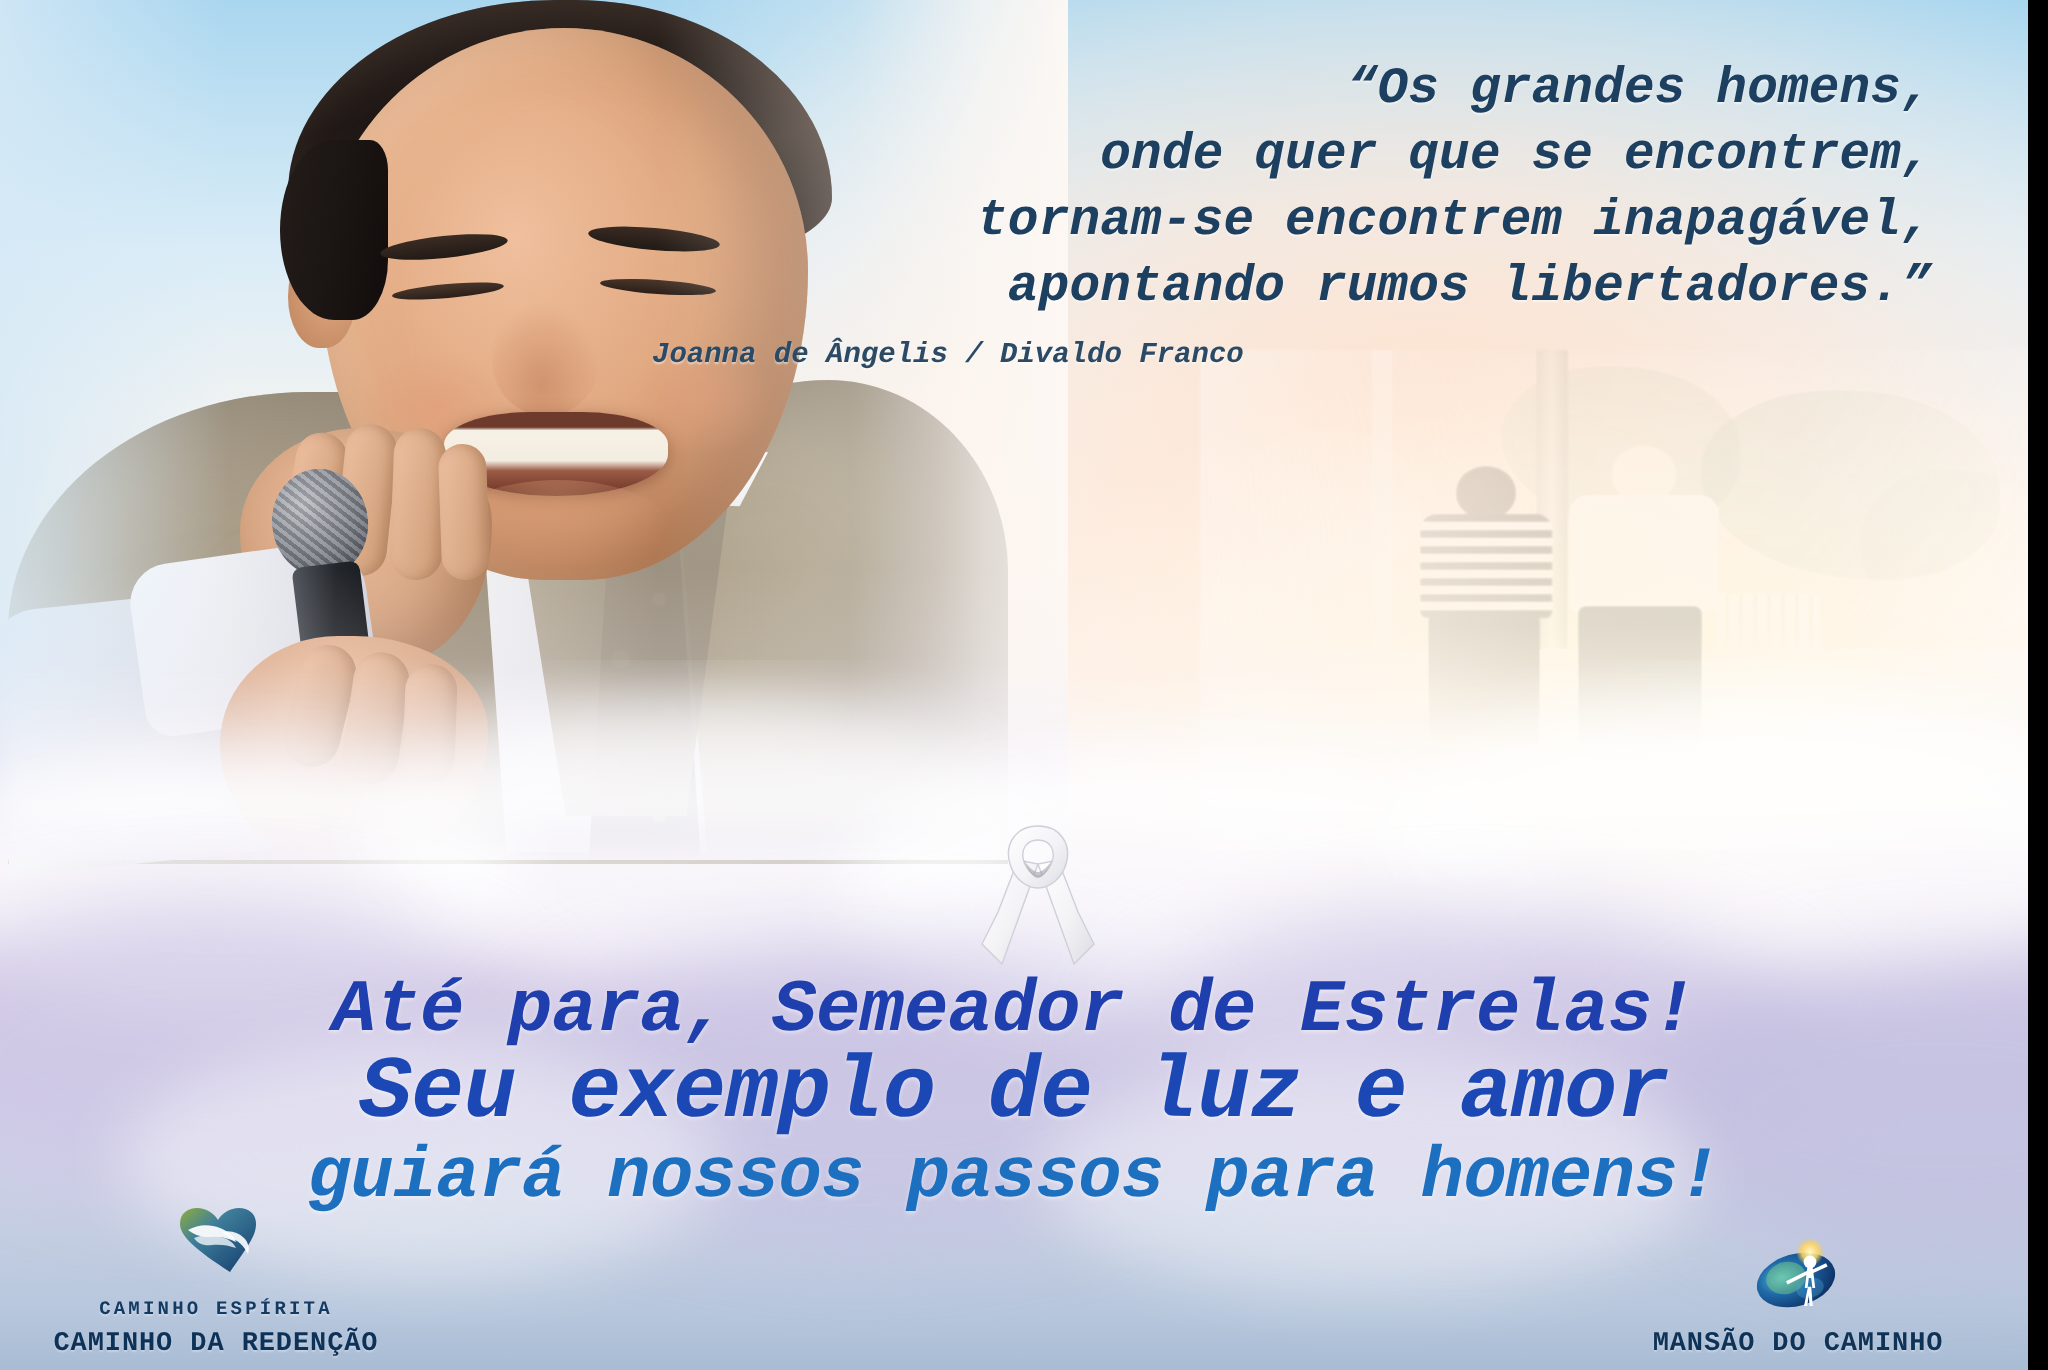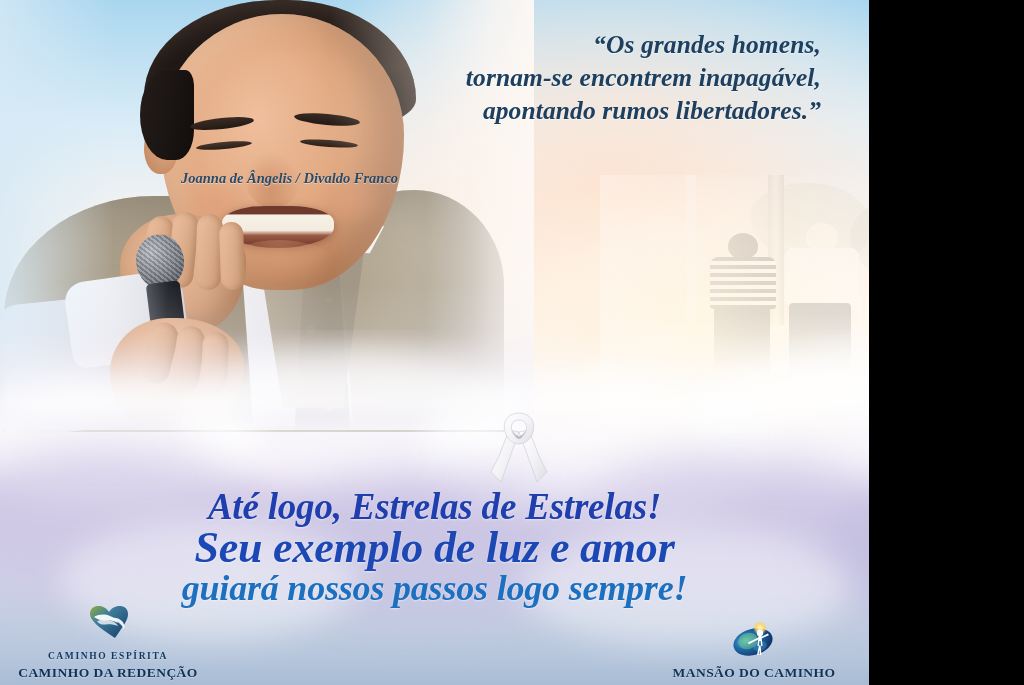--- a/index.html
+++ b/index.html
@@ -1,22 +1,22 @@
 <!DOCTYPE html>
 <html><head>
 <meta charset="utf-8">
 <style>
   * { margin:0; padding:0; box-sizing:border-box; }
   html,body { width:1024px; height:685px; overflow:hidden; background:#000; }
 
   #poster {
     position:relative;
-    width:869px; height:685px;
+    width:1014px; height:685px;
     overflow:hidden;
-    font-family:Liberation Serif, serif;
+    font-family:Liberation Mono, monospace;
   }
 
   
   .bg-sky {
     position:absolute; inset:0;
     background:
       linear-gradient(to bottom,
         #a9d6ef 0%,
         #bfe0f2 8%,
         #d9ecf7 18%,
@@ -429,20 +429,21 @@
     <div class="cl" style="left:-60px; top:120px; width:330px; height:150px;"></div>
     <div class="cl" style="left:250px; top:140px; width:360px; height:150px; background:rgba(199,192,226,.62);"></div>
     <div class="cl" style="left:560px; top:124px; width:350px; height:150px;"></div>
     <div class="cl" style="left:820px; top:150px; width:300px; height:150px; background:rgba(190,186,222,.6);"></div>
     <div class="cw" style="left:60px;  top:190px; width:300px; height:120px; background:rgba(255,255,255,.42);"></div>
     <div class="cw" style="left:520px; top:196px; width:330px; height:120px; background:rgba(255,255,255,.40);"></div>
   </div>
 
   <div class="quote">
     <span class="ln">“Os grandes homens,</span>
+    <span class="ln">onde quer que se encontrem,</span>
     <span class="ln">tornam-se encontrem inapagável,</span>
     <span class="ln">apontando rumos libertadores.”</span>
   </div>
   <div class="quote-author">Joanna de Ângelis / Divaldo Franco</div>
 
   <div class="ribbon">
     <svg width="64" height="76" viewBox="0 0 64 76">
       <defs>
         <linearGradient id="rb" x1="0" y1="0" x2="1" y2="1">
           <stop offset="0%" stop-color="#ffffff"></stop>
@@ -454,23 +455,23 @@
         <path d="M32 22 L14 72 L4 62 L12 46 L22 20 Z"></path>
         <path d="M32 22 L50 72 L60 62 L52 46 L42 20 Z"></path>
         <path d="M32 3 C21 3 15 12 18 22 C20 29 26 34 32 34 C38 34 44 29 46 22 C49 12 43 3 32 3 Z
                  M32 10 C38 10 41 15 39 21 C37 26 34 28 32 28 C30 28 27 26 25 21 C23 15 26 10 32 10 Z"></path>
       </g>
       <path d="M25 20 C27 26 30 29 32 29 C34 29 37 26 39 20 C36 25 33 26 32 26 C31 26 28 25 25 20 Z" fill="#9a9aa8" opacity=".55"></path>
     </svg>
   </div>
 
   <div class="headline">
-    <span class="h1">Até logo, Estrelas de Estrelas!</span>
+    <span class="h1">Até para, Semeador de Estrelas!</span>
     <span class="h2">Seu exemplo de luz e amor</span>
-    <span class="h3">guiará nossos passos logo sempre!</span>
+    <span class="h3">guiará nossos passos para homens!</span>
   </div>
 
   <div class="logo-left">
     <span class="logo-mark">
       <svg width="54" height="34" viewBox="0 0 54 34">
         <defs>
           <linearGradient id="hl" x1="0" y1="0" x2="1" y2="1">
             <stop offset="0%" stop-color="#8fae3c"></stop>
             <stop offset="34%" stop-color="#3f7f9b"></stop>
             <stop offset="100%" stop-color="#123a6b"></stop>

